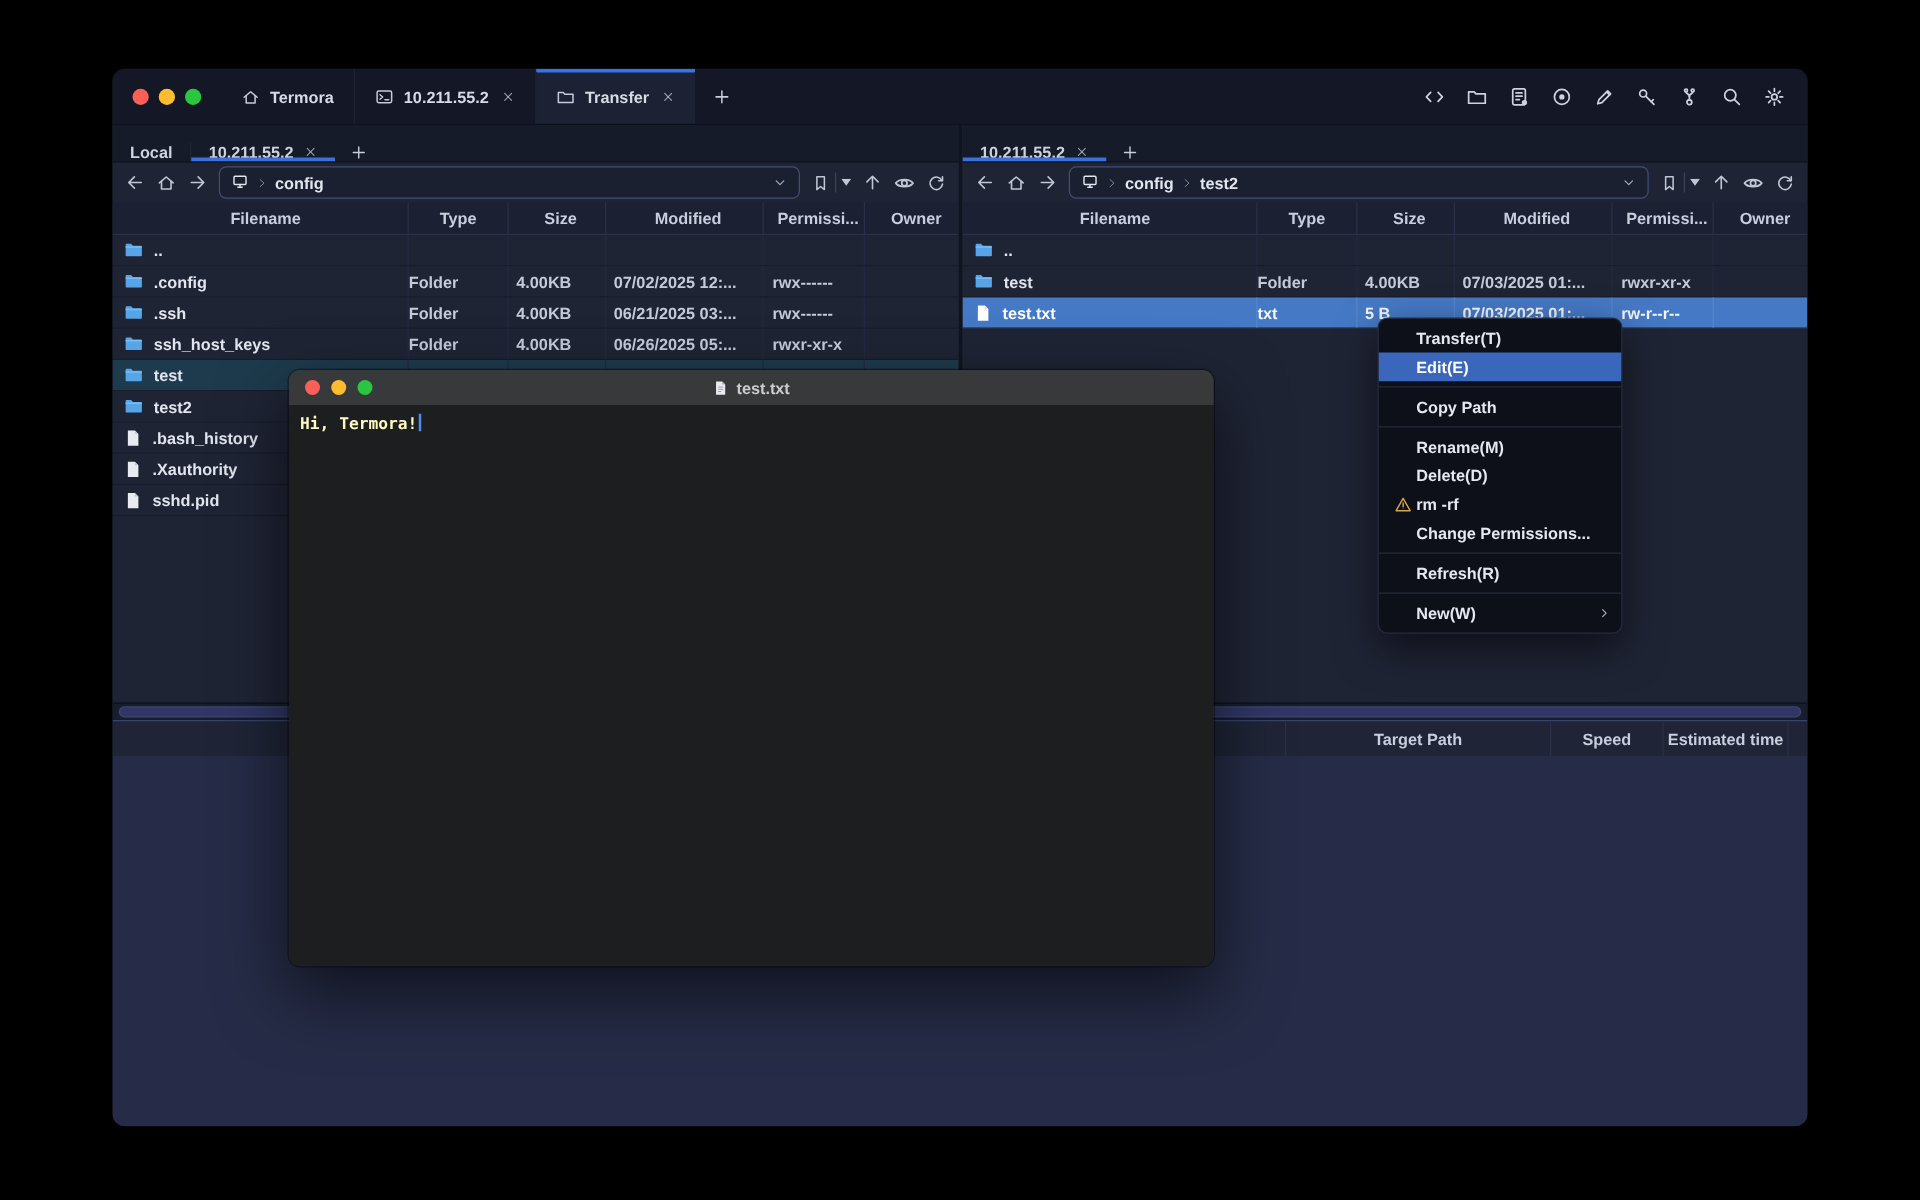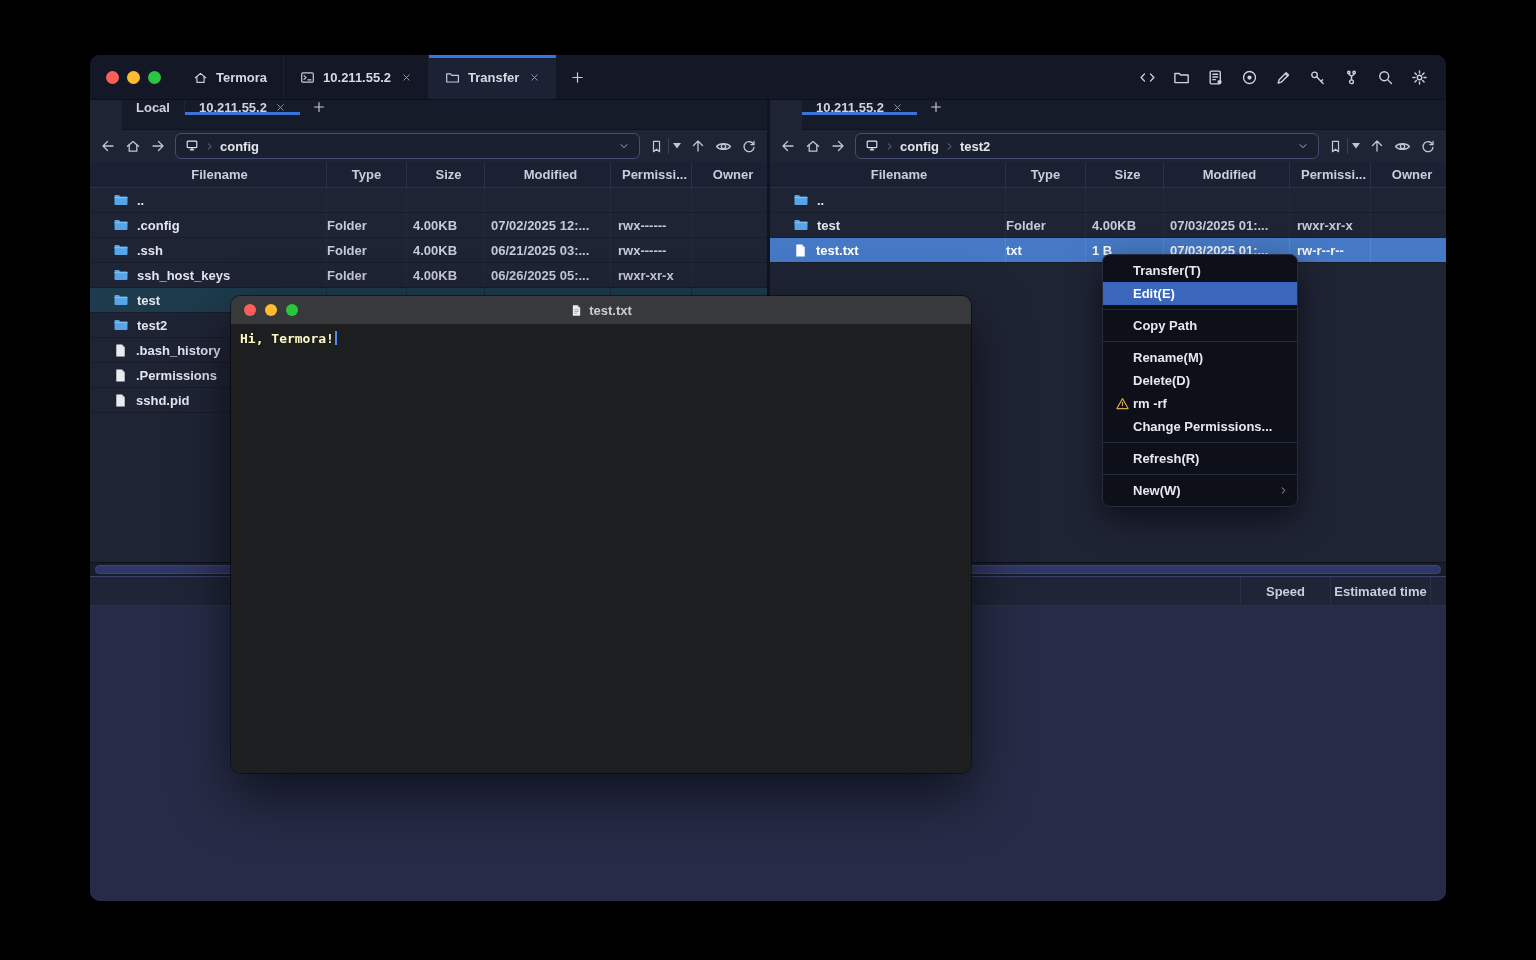--- a/index.html
+++ b/index.html
@@ -31,22 +31,22 @@
   .tb-icons { margin-left:auto; display:flex; align-items:center; gap:17px; padding-right:18px; color:#CDD2DD; }
   .tbico { display:inline-flex; }
 
   
   .panes { height:462px; display:flex; flex:none; }
   .pane { background:#1F2435; display:flex; flex-direction:column; overflow:hidden; }
   .pane.left { width:677px; }
   .pane.right { flex:1; }
   .pane-divider { width:3px; background:#10141F; flex:none; }
 
-  .ptabs { height:30px; background:#161B29; display:flex; align-items:flex-start;
-           border-bottom:1px solid #0F1320; flex:none;margin-left:32px; }
+  .ptabs { height:30px; background:#161B29; display:flex; align-items:flex-end;
+           border-bottom:1px solid #0F1320; flex:none; }
   .ptab { display:flex; align-items:center; gap:8px; padding:0 14px; color:#CFD3DF;
           font-size:13px; position:relative; border-right:1px solid #1F2433; }
   .ptab.active { border-right:none; }
   .ptab.active::after { content:""; position:absolute; left:0; right:0; bottom:0; height:3px; background:#3B72D9; }
   .pclose { display:inline-flex; color:#969EB2; }
   .pplus { display:flex; align-items:center; padding:0 12px; color:#C8CDD9; }
 
   .ptoolbar { height:32px; display:flex; align-items:center; gap:9px; padding:0 10px; flex:none; }
   .tbtn { display:inline-flex; color:#BFC6D4; }
   .pathbox { flex:1; height:25px; background:#1A2030; border:1px solid #434C73; border-radius:6px;
@@ -55,21 +55,21 @@
   .pathbox .pv-caret { margin-left:auto; display:inline-flex; color:#A7AEC2; }
   .bkgroup { display:flex; align-items:center; }
   .bkdiv { width:1px; height:16px; background:#3A4158; margin:0 4px; }
 
   
   .thead { height:26px; background:#1B2132; display:flex; align-items:stretch;
            border-bottom:1px solid #2A3047; font-size:13px; color:#C9CEDC; flex:none; }
   .thead .cell { justify-content:center; border-left:1px solid #2A3047; }
   .thead .cell.c-name { border-left:none; }
   .cell { display:flex; align-items:center; overflow:hidden; white-space:nowrap; }
-  .c-name { flex:1; padding-left:23px; gap:8px; }
+  .c-name { flex:1; padding-left:9px; gap:8px; }
   .c-type { width:80px; }
   .c-size { width:78px; padding-left:6px; }
   .c-mod  { width:126px; padding-left:6px; }
   .c-perm { width:81px; padding-left:7px; }
   .c-own  { width:76px; padding-left:7px; }
   .tbody { flex:1; display:flex; flex-direction:column; font-size:13px; }
   .trow { height:25px; flex:none; display:flex; align-items:stretch; border-bottom:1px solid #181C2B; color:#E2E5EE; }
   .trow .cell { height:100%; }
   .trow .c-type,.trow .c-size,.trow .c-mod,.trow .c-perm,.trow .c-own
         { border-left:1px solid #242940; color:#C5CAD9; }
@@ -448,21 +448,21 @@
             <div class="cell c-own"></div>
           </div>
           <div class="trow">
             <div class="cell c-name">
                 <span class="fic">
                   <svg width="15" height="15" viewBox="0 0 16 16">
                     <path fill="#E9EBF0" d="M3.5 1.5h6l3 3v10h-9z"></path>
                     <path fill="#C2C7D2" d="M9.5 1.5l3 3h-3z"></path>
                   </svg>
                 </span>
-                <span>.Permissions</span>
+                <span>.Xauthority</span>
               </div>
             <div class="cell c-type"></div>
             <div class="cell c-size"></div>
             <div class="cell c-mod"></div>
             <div class="cell c-perm"></div>
             <div class="cell c-own"></div>
           </div>
           <div class="trow">
             <div class="cell c-name">
                 <span class="fic">
@@ -619,35 +619,36 @@
             <div class="cell c-name">
                 <span class="fic">
                   <svg width="15" height="15" viewBox="0 0 16 16">
                     <path fill="#FFFFFF" d="M3.5 1.5h6l3 3v10h-9z"></path>
                     <path fill="#D7DCE4" d="M9.5 1.5l3 3h-3z"></path>
                   </svg>
                 </span>
                 <span>test.txt</span>
               </div>
             <div class="cell c-type">txt</div>
-            <div class="cell c-size">1 B</div>
+            <div class="cell c-size">5 B</div>
             <div class="cell c-mod">07/03/2025 01:...</div>
             <div class="cell c-perm">rw-r--r--</div>
             <div class="cell c-own"></div>
           </div>
         </div>
       </section>
     </div>
 
     <div class="hscroll">
       <div class="hbar"></div>
     </div>
 
     <div class="transfer-head">
       <div class="th-cell th-fill" style="border-left:none;"></div>
+      <div class="th-cell th-target">Target Path</div>
       <div class="th-cell th-speed">Speed</div>
       <div class="th-cell th-eta">Estimated time</div>
       <div class="th-cell th-end"></div>
     </div>
 
     <div class="transfer-list"></div>
   </div>
 
   <div class="editor">
     <div class="ed-titlebar">

